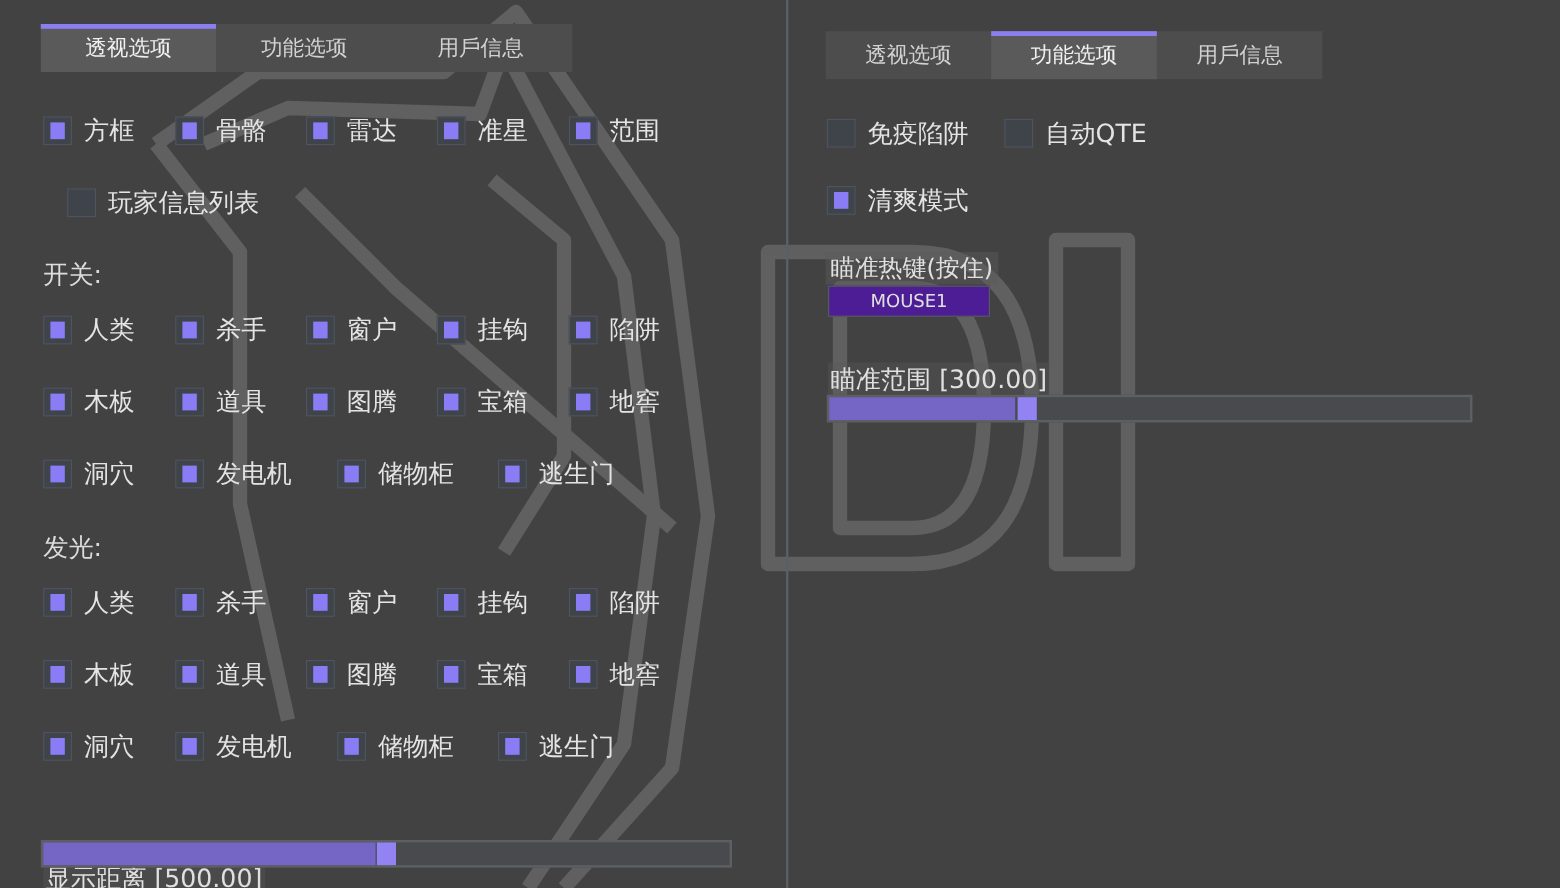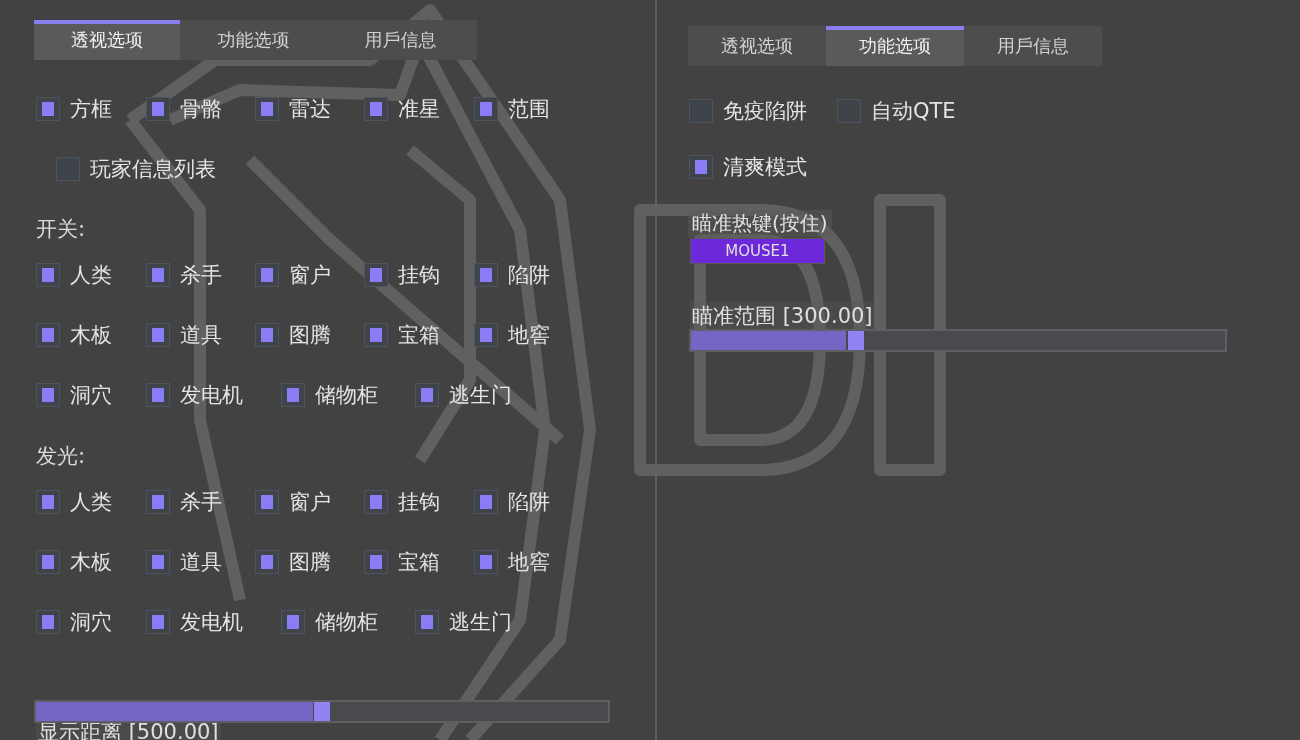--- a/index.html
+++ b/index.html
@@ -44,21 +44,21 @@
 
   .section-label { position: absolute; font-size: 21px; color: #dcdcdc; }
 
   .slider-label { position: absolute; font-size: 21px; color: #e0e0e0; background: rgba(90,90,90,0.35); padding: 0 2px; }
   .slider { position: absolute; height: 23px; background: #484a4d; border: 2px solid #5d5f62; cursor: pointer; }
   .slider .track-fill { position: absolute; left: 0; top: 0; bottom: 0; background: #7565c4; }
   .slider .thumb { position: absolute; top: 0; bottom: 0; width: 16px; background: #9283f3; }
 
   .hotkey-label { position: absolute; font-size: 20px; color: #e0e0e0; background: rgba(90,90,90,0.45); padding: 0 4px; }
   .hotkey-btn {
-    position: absolute; height: 26px; background: #6d28d9; border: 1px solid #595959;
+    position: absolute; height: 26px; background: #4c1d95; border: 1px solid #595959;
     font-size: 15px; color: #e0e0e0; display: flex; align-items: center; justify-content: center; cursor: pointer;
   }
 </style>
 </head>
 <body>
 
 <div class="screen">
 
   <svg class="watermark" viewBox="0 0 1300 740">
     <g fill="none" stroke="#6a6a6a" stroke-width="12" stroke-linejoin="round" opacity="0.75">

